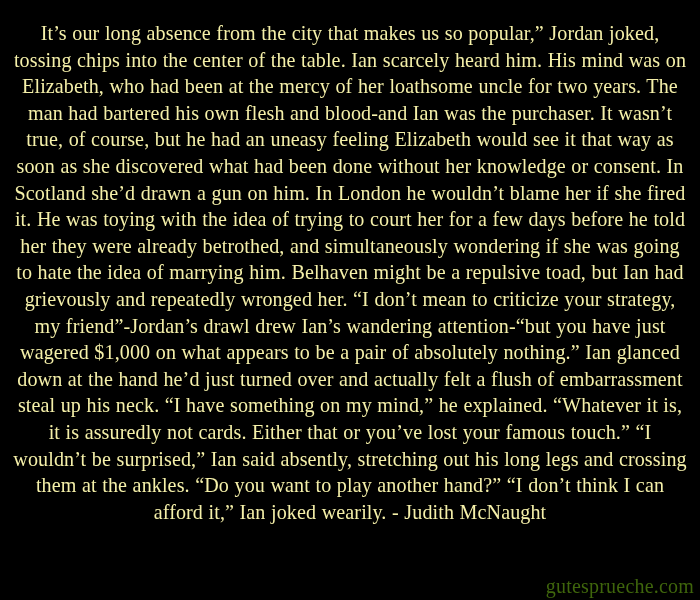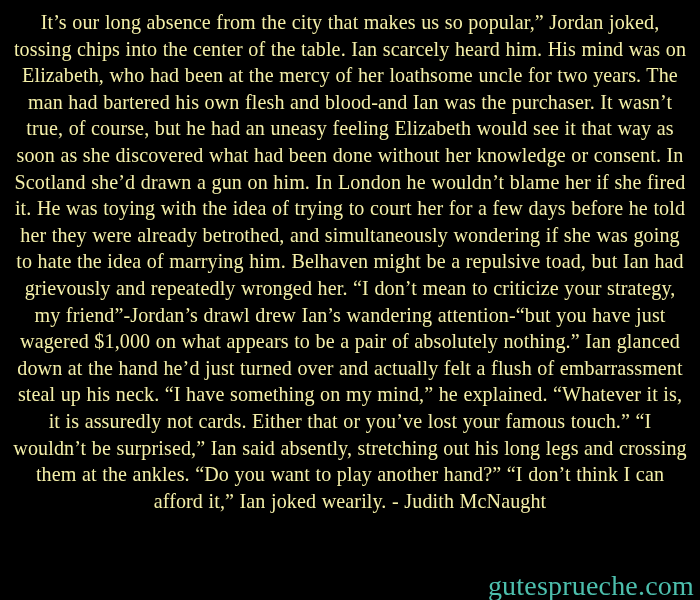--- a/index.html
+++ b/index.html
@@ -16,42 +16,42 @@
   .page {
     position: relative;
     width: 700px;
     height: 600px;
     background: #000000;
     box-sizing: border-box;
   }
   .quote-block {
     position: absolute;
     left: 0;
-    top: 1px;
+    top: 12px;
     width: 700px;
     padding: 8px 10px 0 10px;
     box-sizing: border-box;
   }
   .quote-text {
     color: #f5f0a9;
     font-family: "Liberation Serif", serif;
     font-size: 20.1px;
     line-height: 26.6px;
     text-align: center;
     letter-spacing: 0.1px;
     word-spacing: 0.4px;
     margin: 0;
   }
   .watermark {
     position: absolute;
     right: 6px;
     bottom: 2px;
-    color: #5eead4;
+    color: #4d7c0f;
     font-family: "Liberation Serif", serif;
-    font-size: 28px;
+    font-size: 20px;
     line-height: 24px;
     opacity: 0.82;
     letter-spacing: 0.2px;
   }
 </style>
 </head>
 <body>
 
 <div class="page">
   <div class="quote-block">

